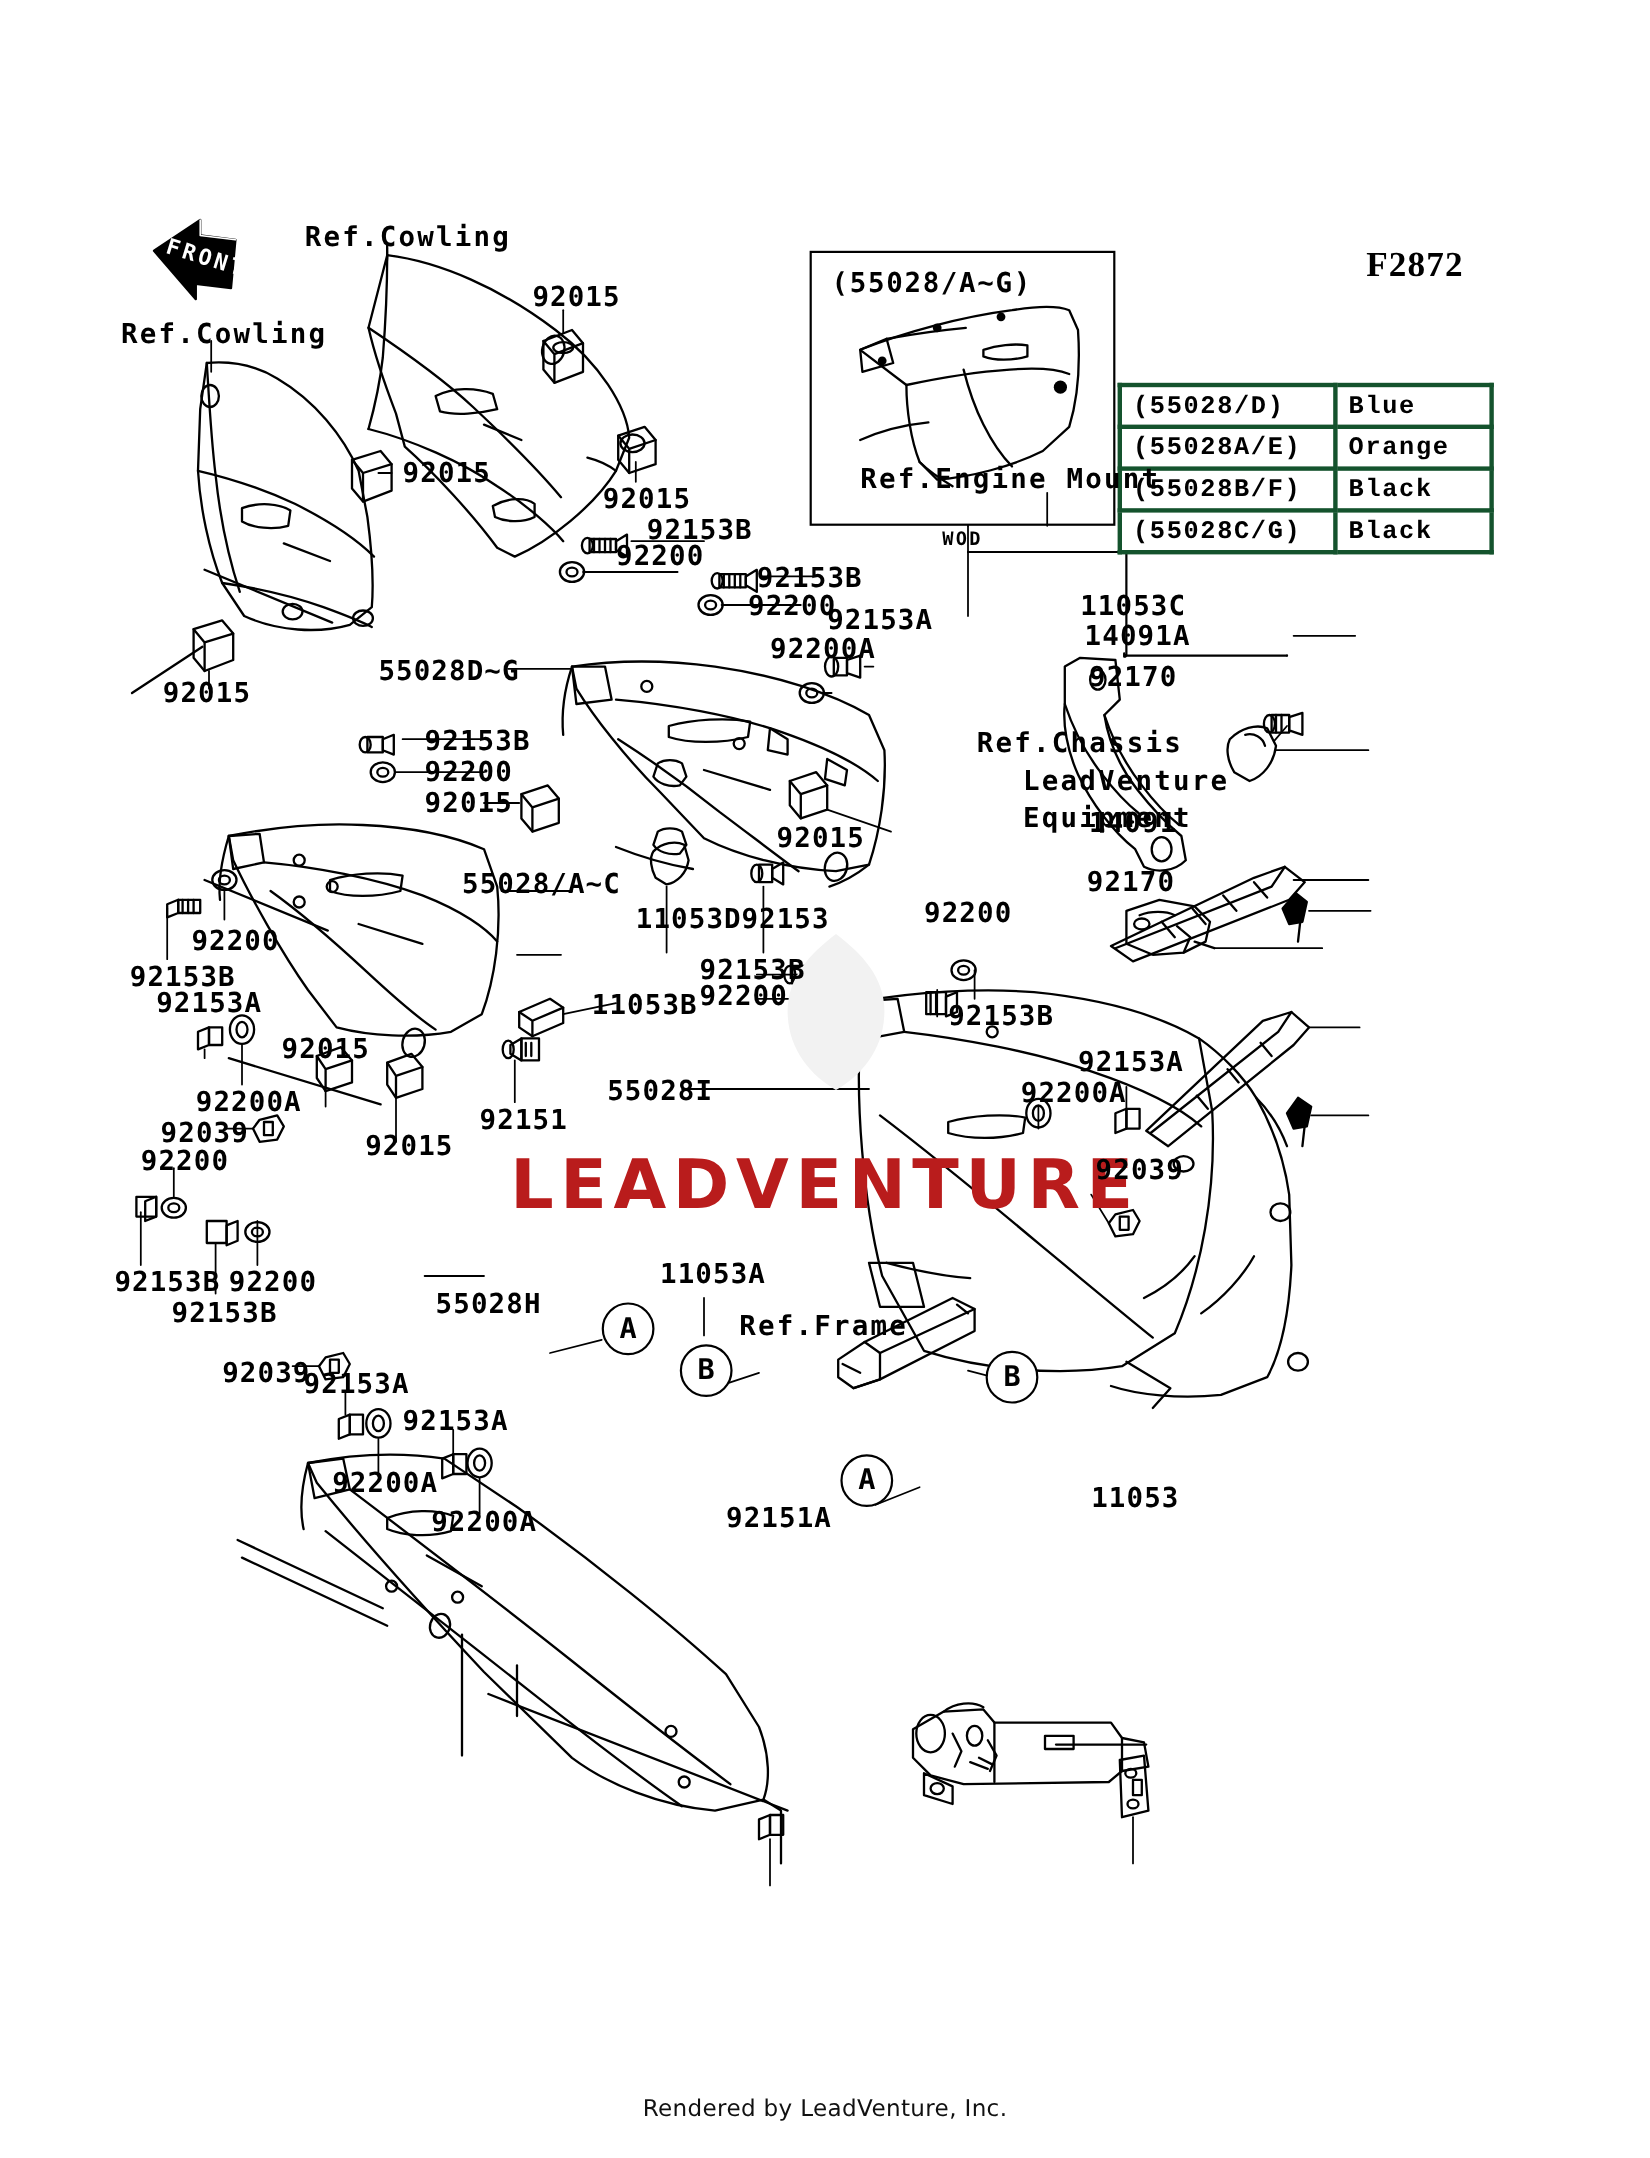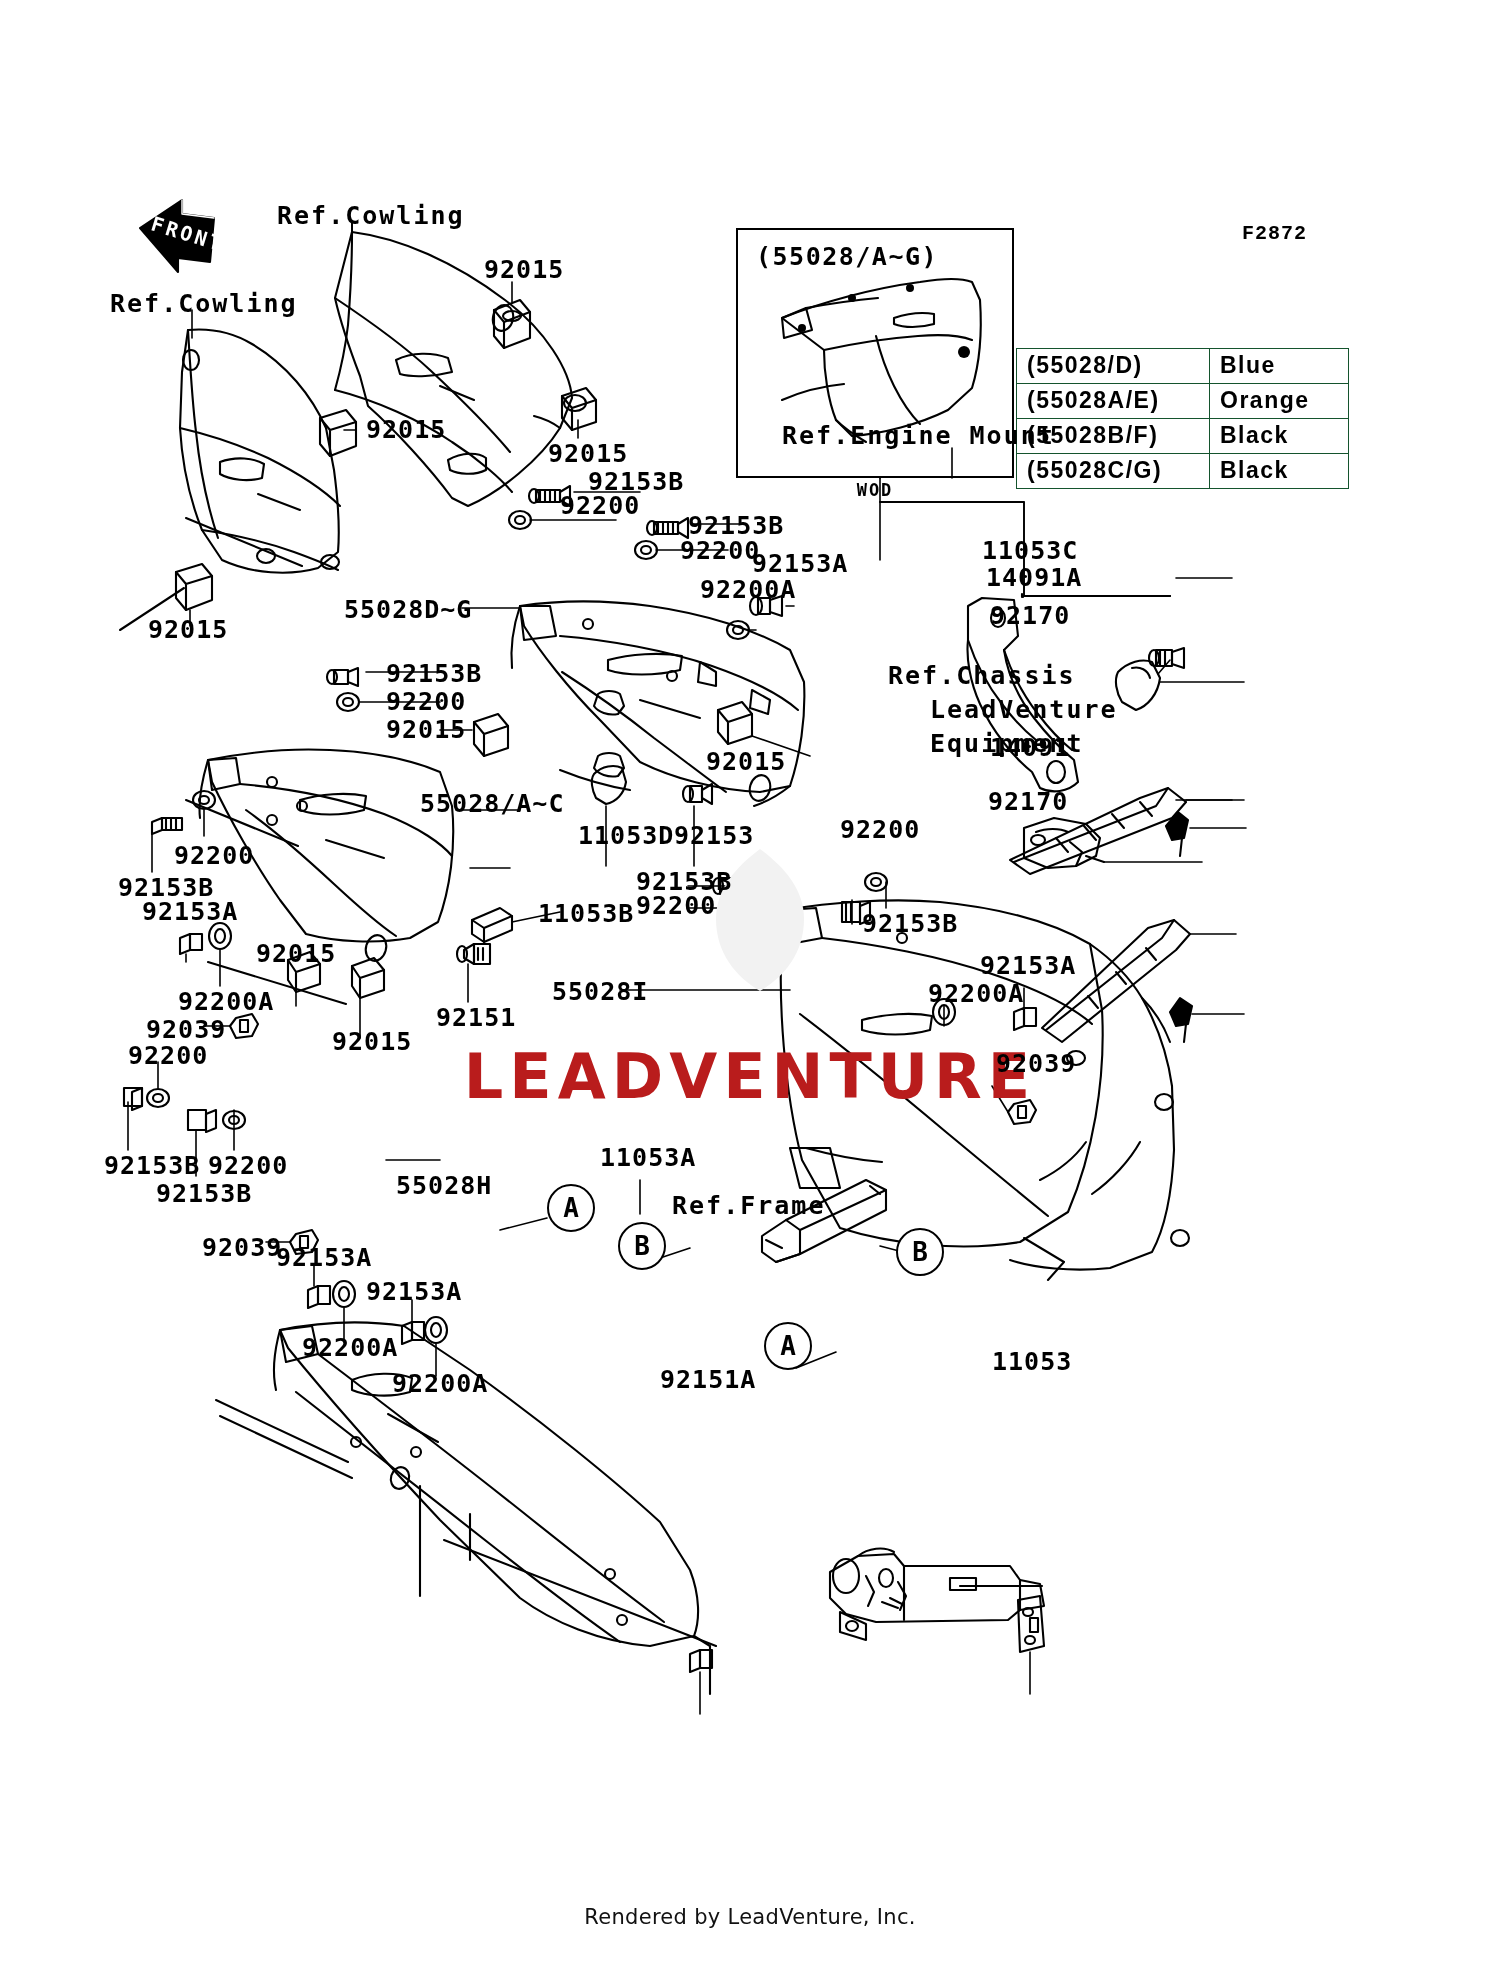--- a/index.html
+++ b/index.html
@@ -23,33 +23,33 @@
     position:absolute;
     font-family:"DejaVu Sans Mono","Liberation Mono",monospace;
     font-weight:bold;
     font-size:25px;
     letter-spacing:2px;
     white-space:pre;
     line-height:1.45;
   }
   .code{
     position:absolute;
-    font-family:Liberation Mono, monospace;
-    font-weight:bold;font-size:20px;letter-spacing:1px;
+    font-family:Liberation Serif, serif;
+    font-weight:bold;font-size:32px;letter-spacing:1px;
   }
   .footer{
     position:absolute;left:0;right:0;top:1905px;text-align:center;
     font-family:"DejaVu Sans","Liberation Sans",sans-serif;
     font-size:21px;color:#111;letter-spacing:.3px;
   }
   .tbl-wrap{position:absolute;left:1016px;top:348px;}
   .tbl-wrap table{border-collapse:collapse;}
   .tbl-wrap td{
-    border:1px solid #14532d;
-    font-family:Liberation Sans, sans-serif;
+    border:4px solid #14532d;
+    font-family:Liberation Mono, monospace;
     font-weight:bold;font-size:23px;letter-spacing:1.5px;
     padding:3px 10px 4px 10px;height:27px;
   }
   .tbl-wrap td.c1{width:172px;}
   .tbl-wrap td.c2{width:118px;}
   .inset{
     position:absolute;left:736px;top:228px;width:278px;height:250px;
     border:2px solid #000;box-sizing:border-box;
   }
   .inset-title{

